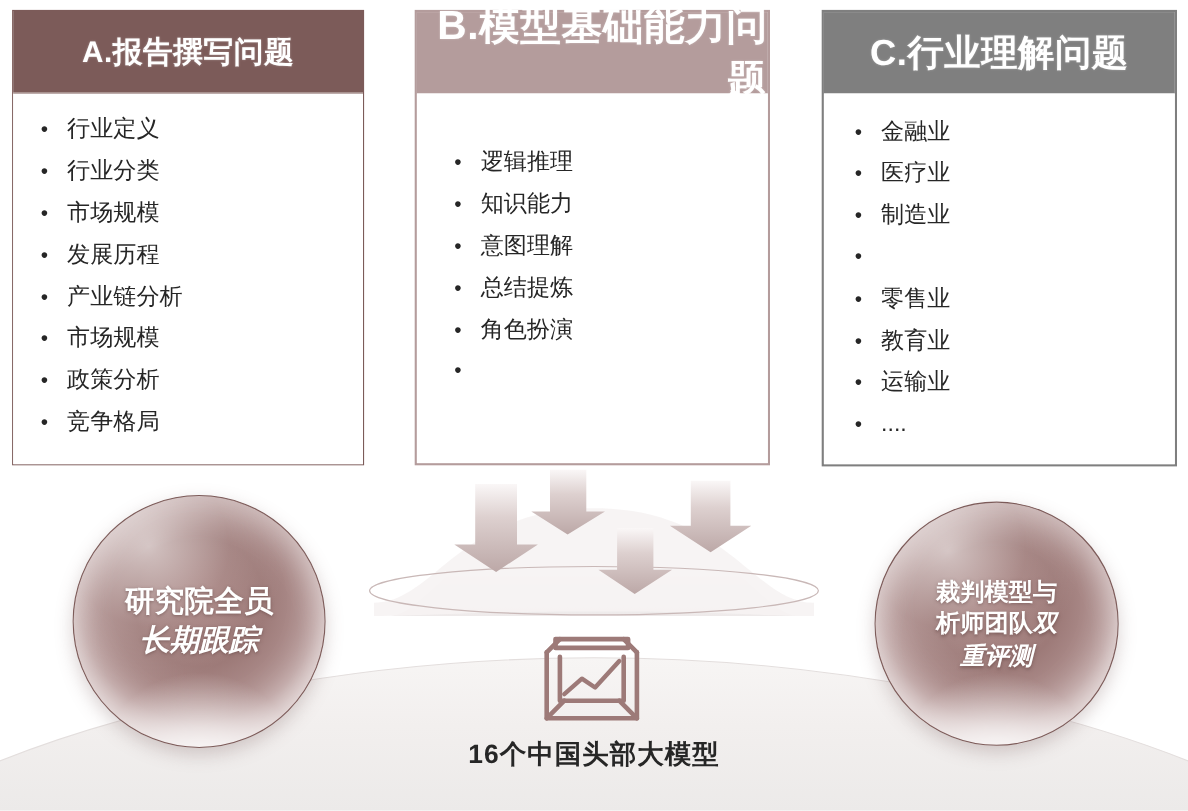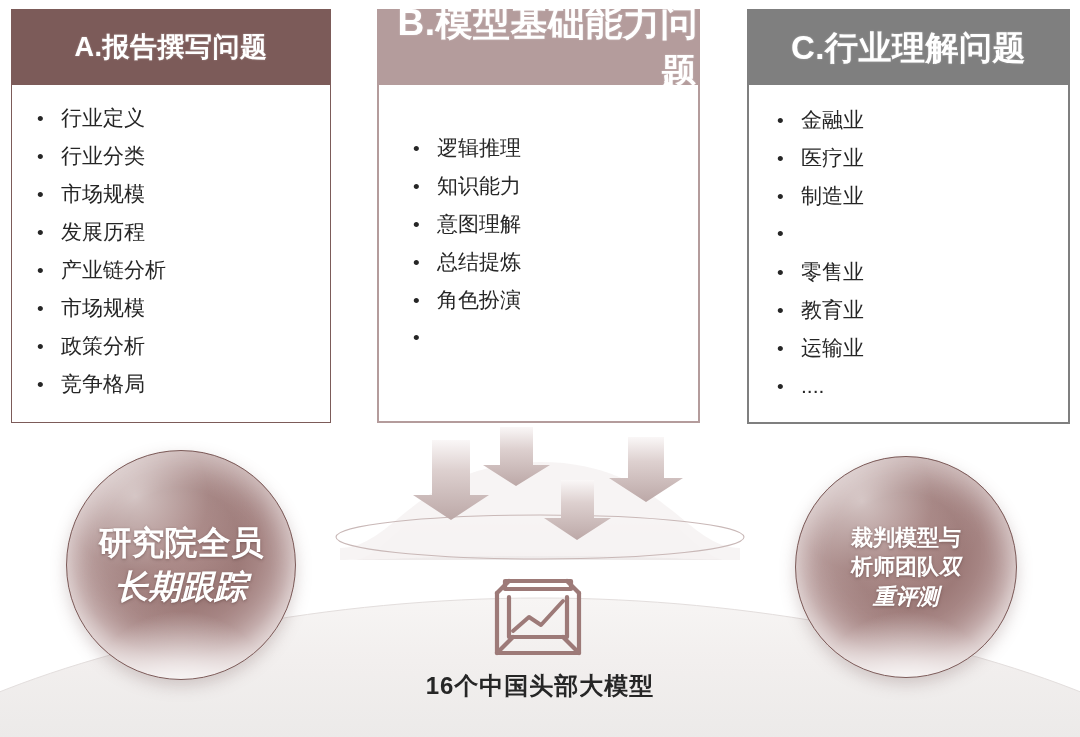--- a/index.html
+++ b/index.html
@@ -66,21 +66,21 @@
     border:1.5px solid #7c5b59;
     box-shadow:0 6px 16px rgba(120,90,88,.28), inset 0 -18px 34px rgba(255,255,255,.55), inset 0 16px 26px rgba(255,255,255,.30);
     background:
       radial-gradient(circle at 50% 112%, rgba(255,255,255,.95) 0%, rgba(255,255,255,.55) 16%, rgba(255,255,255,0) 34%),
       radial-gradient(circle at 30% 20%, rgba(255,255,255,.55) 0%, rgba(255,255,255,.10) 30%, rgba(255,255,255,0) 52%),
       radial-gradient(circle at 50% 42%, #a5807e 0%, #9d7a78 34%, #b49695 62%, #d8c6c5 84%, #efe6e5 100%);
   }
   .sphere span{display:block;line-height:1.32;text-shadow:0 1px 3px rgba(90,60,58,.55);}
   .sph-reg{font-weight:bold;}
   .sph-ital{font-weight:bold;font-style:italic;}
-  #sphereLeft{left:66px;top:450px;width:228px;height:228px;font-size:33px;}
+  #sphereLeft{left:66px;top:450px;width:228px;height:228px;font-size:27px;}
   #sphereRight{left:795px;top:456px;width:220px;height:220px;font-size:22px;}
 
   
   #centerIcon{position:absolute;left:483px;top:563px;width:110px;height:100px;z-index:5;}
   #bottomTitle{
     position:absolute;left:0;top:670px;width:1080px;z-index:5;
     text-align:center;color:#262626;font-size:24px;font-weight:bold;letter-spacing:1px;
   }
 </style>
 </head>

